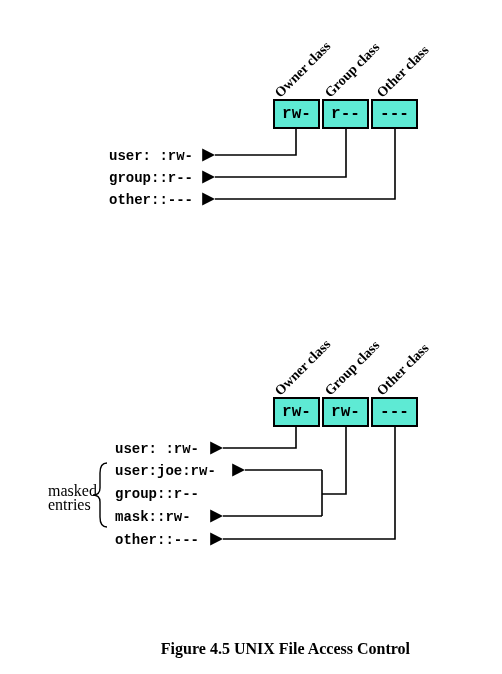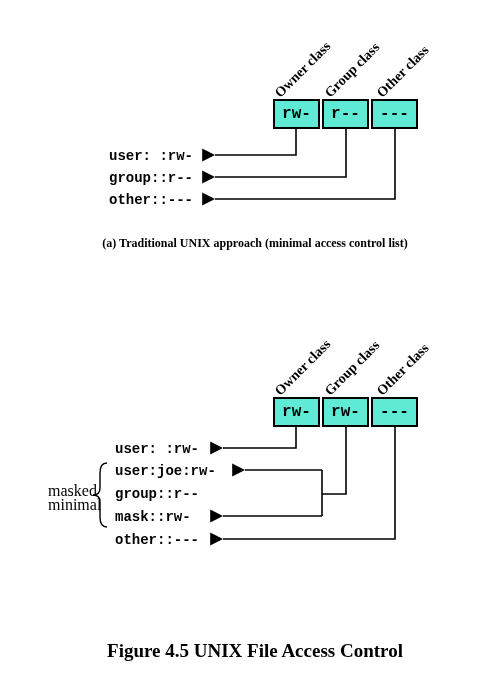--- a/index.html
+++ b/index.html
@@ -41,22 +41,22 @@
   }
   .caption {
     font-family: "Times New Roman", serif;
     font-weight: bold;
     font-size: 12px;
     text-align: center;
   }
   .figcap {
     font-family: "Times New Roman", serif;
     font-weight: bold;
-    font-size: 19px;
-    text-align: center;
+    font-size: 16px;
+    text-align: right;
   }
   .masked {
     font-family: "Times New Roman", serif;
     font-size: 16px;
   }
 </style>
 </head>
 <body>
 
 <div class="canvas">
@@ -94,35 +94,34 @@
 
     <path d="M322 516 L223 516" stroke="#000" stroke-width="1.6" fill="none" marker-end="url(#ah)"></path>
 
     <path d="M322 470 L322 516" stroke="#000" stroke-width="1.6" fill="none"></path>
 
     <path d="M395 427 L395 539 L223 539" stroke="#000" stroke-width="1.6" fill="none" marker-end="url(#ah)"></path>
 
     <path d="M107 463  Q100 463 100 473  L100 488  Q100 495 93 495  Q100 495 100 502  L100 517  Q100 527 107 527" stroke="#000" stroke-width="1.4" fill="none"></path>
   </svg>
 
-  <div class="abs caption" style="left:90px; top:236px; width:330px;">(a) Traditional UNIX approach (minimal access control list)</div>
 
   <div class="abs rotlabel" style="left:283px; top:383px;">Owner class</div>
   <div class="abs rotlabel" style="left:333px; top:383px;">Group class</div>
   <div class="abs rotlabel" style="left:385px; top:383px;">Other class</div>
 
   <div class="abs cell" style="left:273px; top:397px;">rw-</div>
   <div class="abs cell" style="left:322px; top:397px;">rw-</div>
   <div class="abs cell" style="left:371px; top:397px;">---</div>
 
   <div class="abs code" style="left:115px; top:441px;">user: :rw-</div>
   <div class="abs code" style="left:115px; top:463px;">user:joe:rw-</div>
   <div class="abs code" style="left:115px; top:486px;">group::r--</div>
   <div class="abs code" style="left:115px; top:509px;">mask::rw-</div>
   <div class="abs code" style="left:115px; top:532px;">other::---</div>
 
   <div class="abs masked" style="left:48px; top:482px;">masked</div>
-  <div class="abs masked" style="left:48px; top:496px;">minimal</div>
+  <div class="abs masked" style="left:48px; top:496px;">entries</div>
 
 
   <div class="abs figcap" style="left:100px; top:640px; width:310px;">Figure 4.5   UNIX File Access Control</div>
 
 </div>
 
 </body></html>

